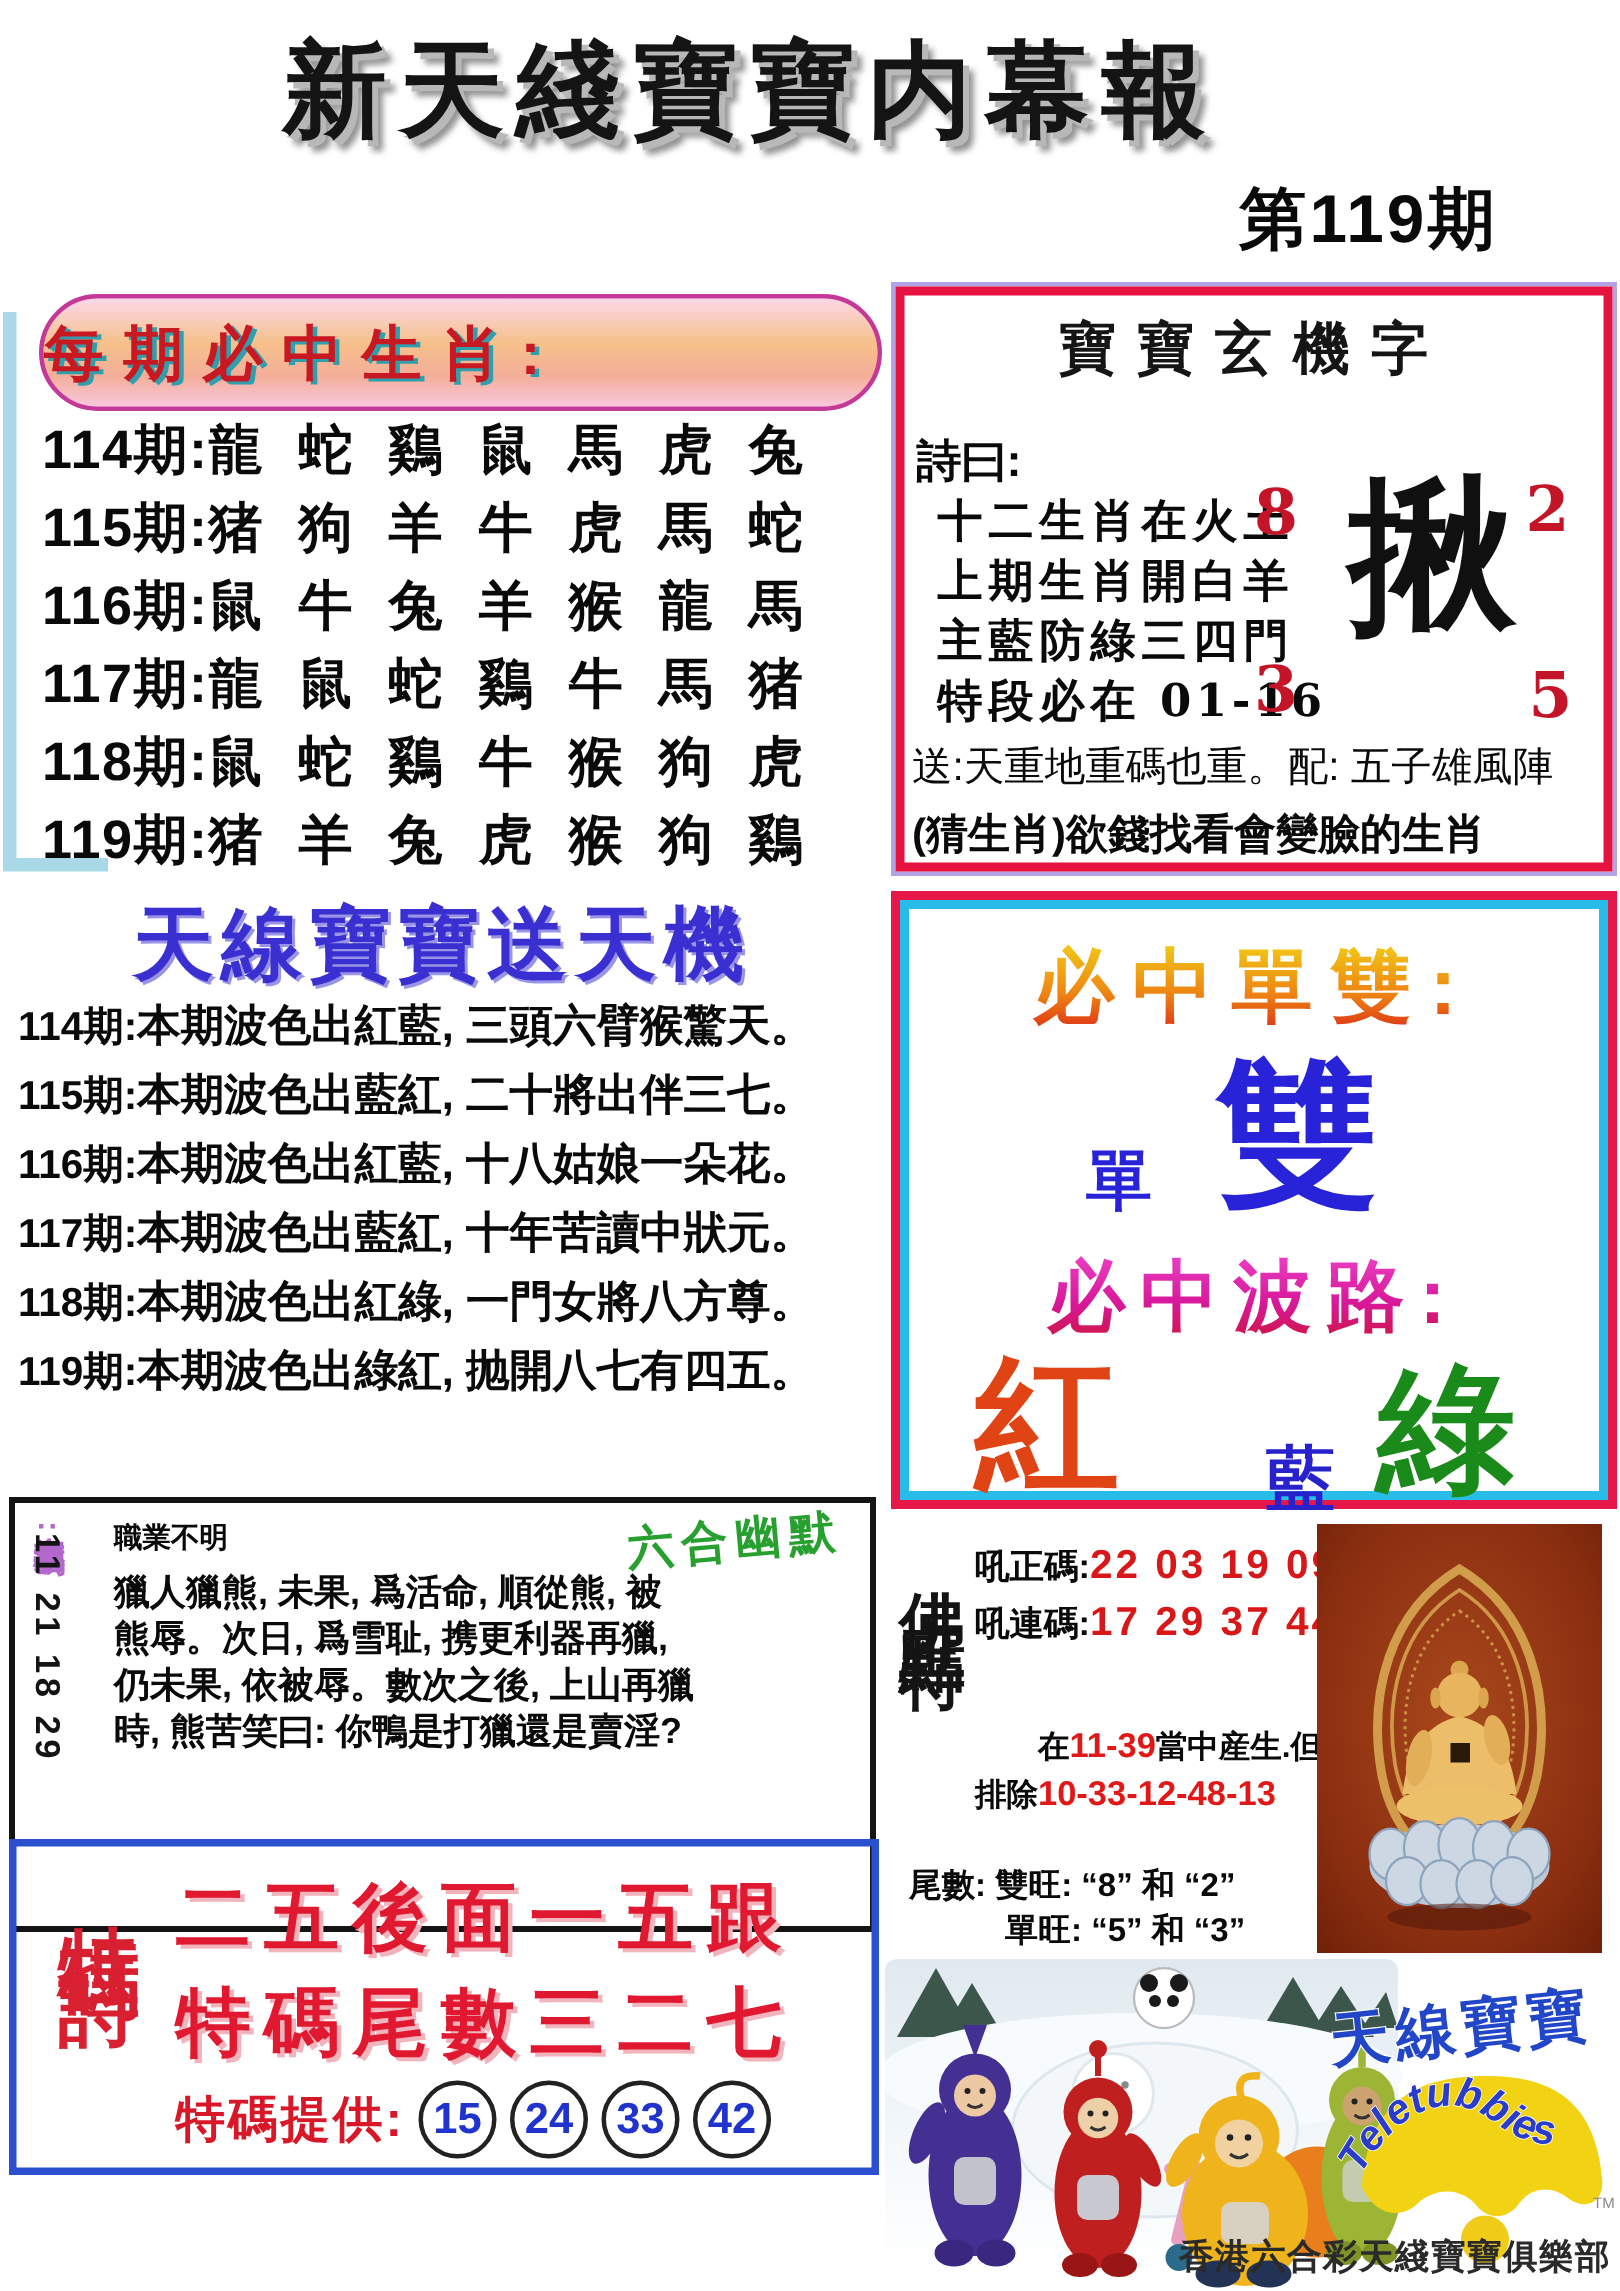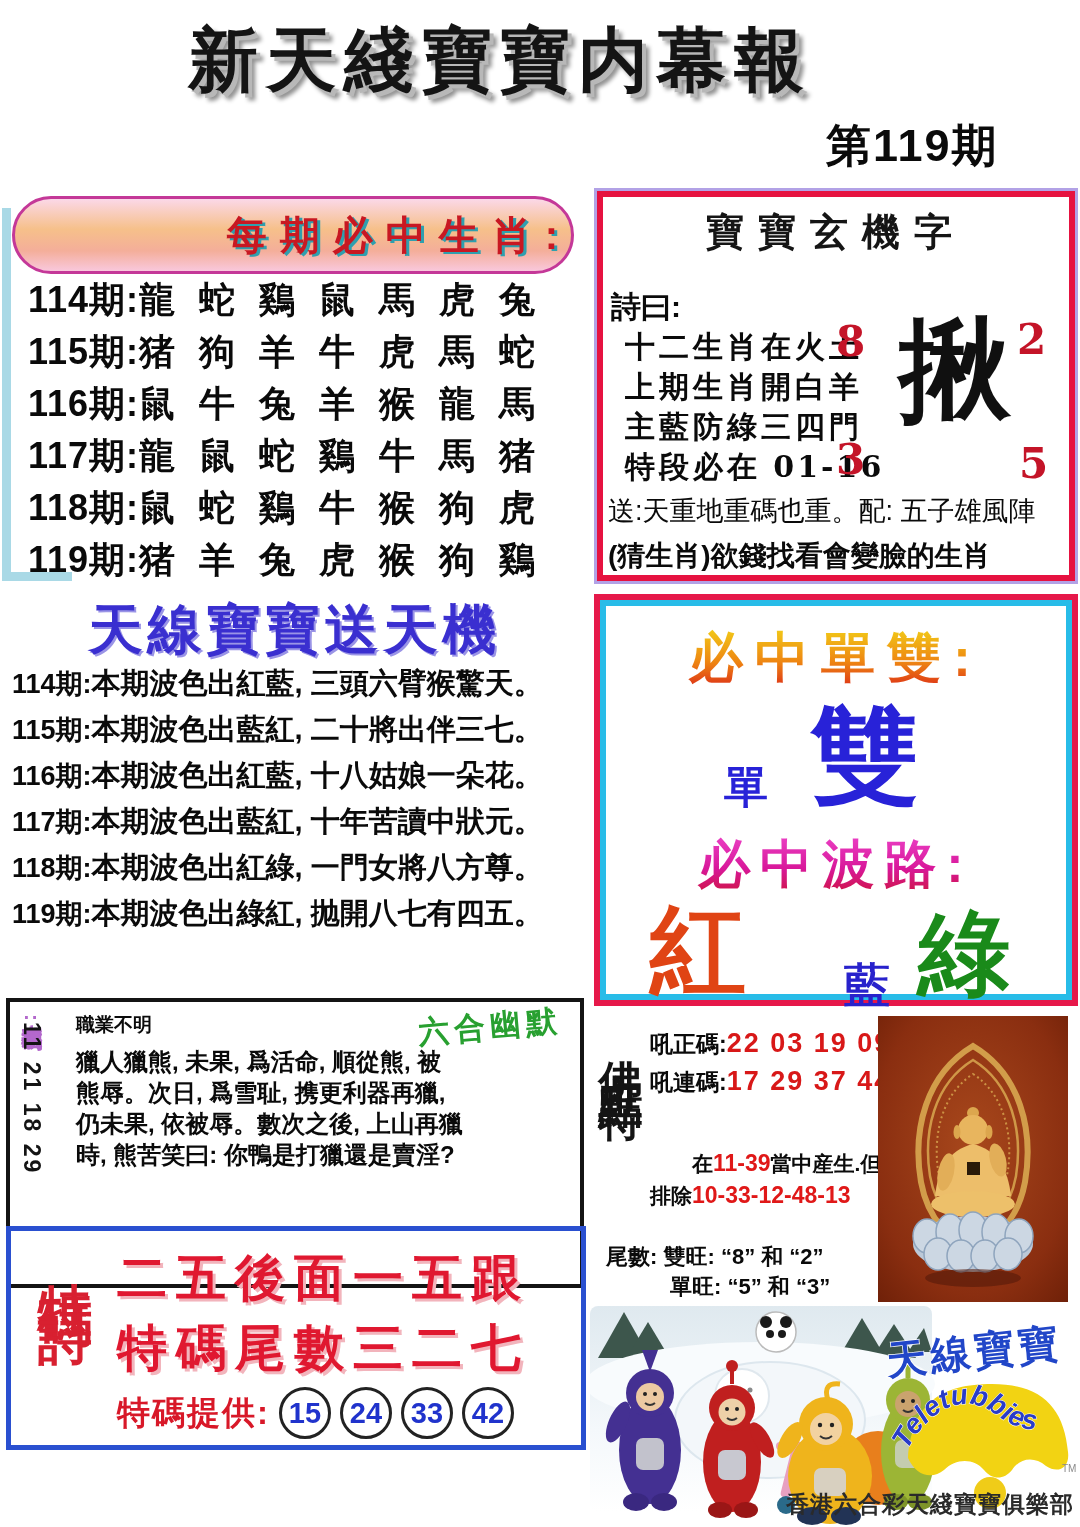--- a/index.html
+++ b/index.html
@@ -8,23 +8,23 @@
   .abs{position:absolute;}
 
   
   .main-title{left:70px;top:14px;width:860px;text-align:center;font-size:70px;font-weight:bold;
     letter-spacing:8px;color:#141414;text-shadow:4px 4px 0 #b8b8b8,7px 7px 4px #8f8f8f;}
   .issue{left:826px;top:116px;width:250px;font-size:45px;font-weight:bold;letter-spacing:2px;color:#0a0a0a;}
 
   
   .zedge-l{left:2px;top:208px;width:9px;height:372px;background:#a9d9e6;}
   .zedge-b{left:2px;top:572px;width:70px;height:9px;background:#a9d9e6;}
-  .zbanner{left:12px;top:196px;width:556px;height:72px;border:3px solid #c43898;border-radius:44px;
+  .zbanner{left:26px;top:196px;width:556px;height:72px;border:3px solid #c43898;border-radius:44px;
     background:linear-gradient(180deg,#fbd8e8 0%,#f6c08a 42%,#f4ae9a 72%,#f9c8dc 100%);
-    display:flex;align-items:center;justify-content:flex-end;}
+    display:flex;align-items:center;justify-content:flex-start;}
   .zbanner-text{font-size:40px;font-weight:bold;letter-spacing:13px;color:#c81822;
     text-shadow:3px 2px 0 #2f9fae;}
   .zrows{left:16px;top:276px;width:566px;margin-left:12px;}
   .zrow{height:52px;font-size:36px;font-weight:bold;white-space:nowrap;}
   .zrow .zl{letter-spacing:1px;}
   .zrow .zv{letter-spacing:7px;}
 
   
   .mystery{left:594px;top:188px;width:484px;height:396px;border:3px solid #b2a2e6;box-sizing:border-box;}
   .mystery-in{position:absolute;inset:0;border:6px solid #e61240;}

